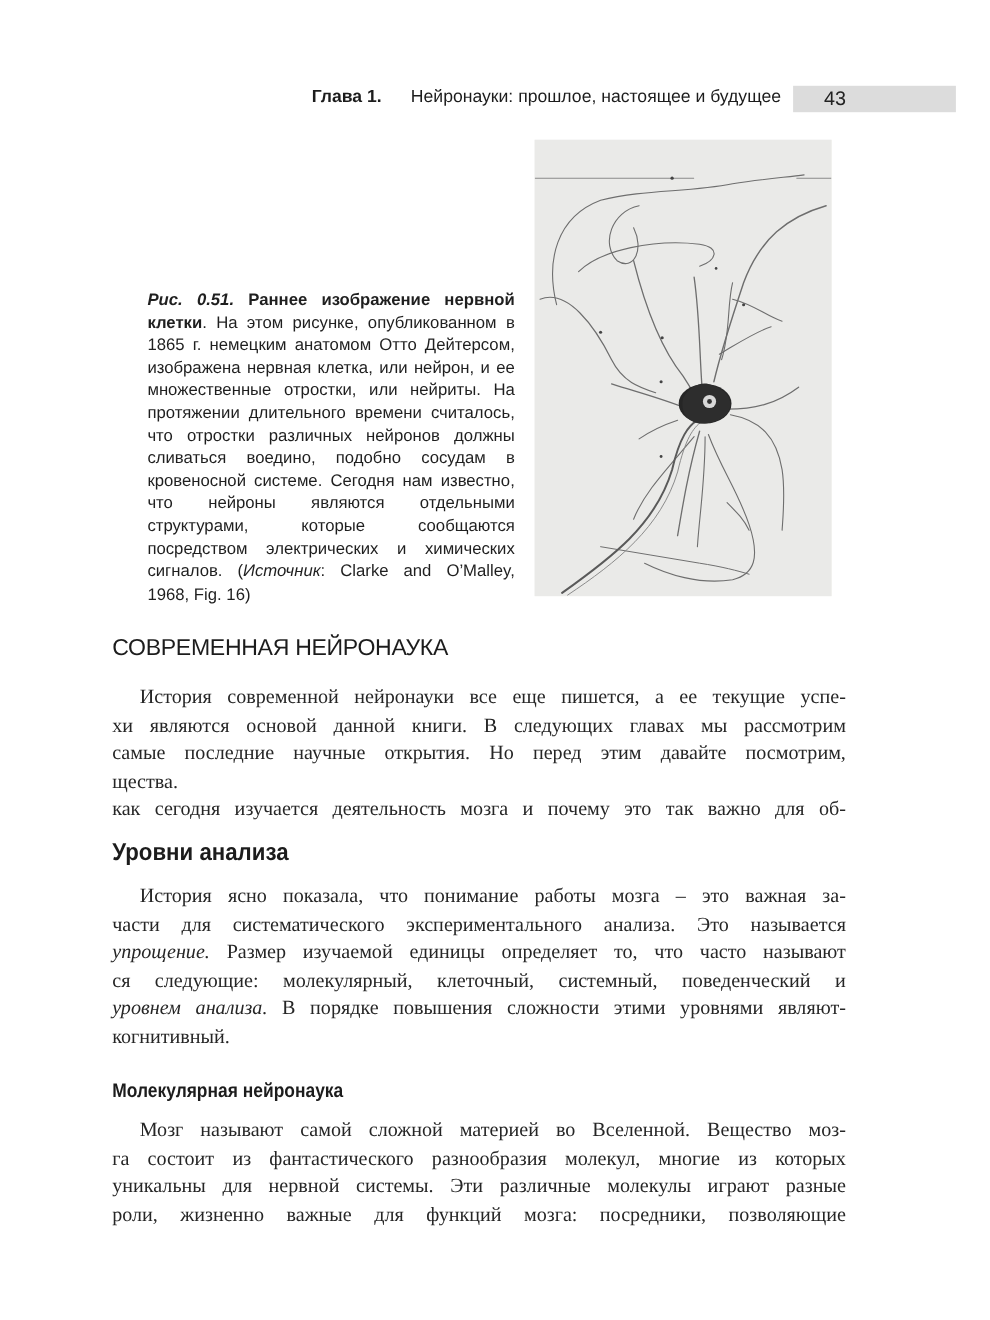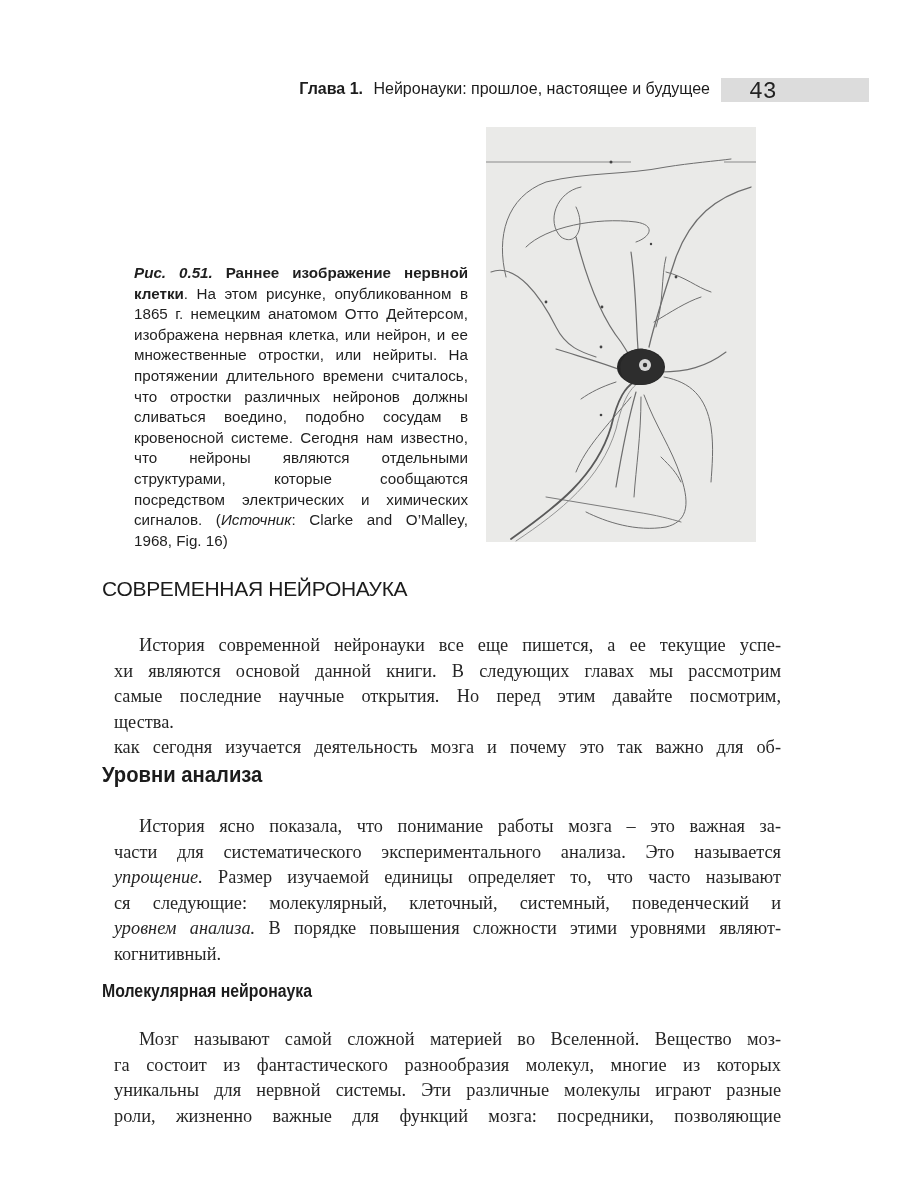--- a/index.html
+++ b/index.html
@@ -25,36 +25,36 @@
       position: absolute;
       right: 190px;
       top: 2px;
       font-family: "Liberation Sans", sans-serif;
       font-size: 16px;
       color: #1c1c1c;
       white-space: nowrap;
     }
     .rh-chapter {
       font-weight: bold;
-      margin-right: 6px;
+      margin-right: 22px;
     }
     .rh-pagebox {
       position: absolute;
       left: 721px;
       top: 0;
       width: 148px;
       height: 24px;
       background: #dcdcdc;
     }
     .rh-pagenum {
       position: absolute;
       left: 28px;
       top: 1px;
-      font-family: Liberation Mono, monospace;
-      font-size: 23px;
+      font-family: Liberation Sans, sans-serif;
+      font-size: 18px;
       color: #222;
       text-align: center;
     }
 
     .caption {
       position: absolute;
       left: 134px;
       top: 263px;
       width: 334px;
       font-family: "Liberation Sans", sans-serif;
@@ -131,21 +131,21 @@
 
     .body-para {
       position: absolute;
       left: 102px;
       width: 667px;
       font-family: "Liberation Serif", serif;
       font-size: 18.3px;
       line-height: 25.6px;
       text-align: justify;
       color: #262626;
-      margin: 12px;
+      margin: 0;
       text-indent: 25px;
     }
     .body-para .line {
       display: block;
       text-align: justify;
       text-align-last: justify;
     }
     .body-para .line.last {
       text-align-last: left;
     }

